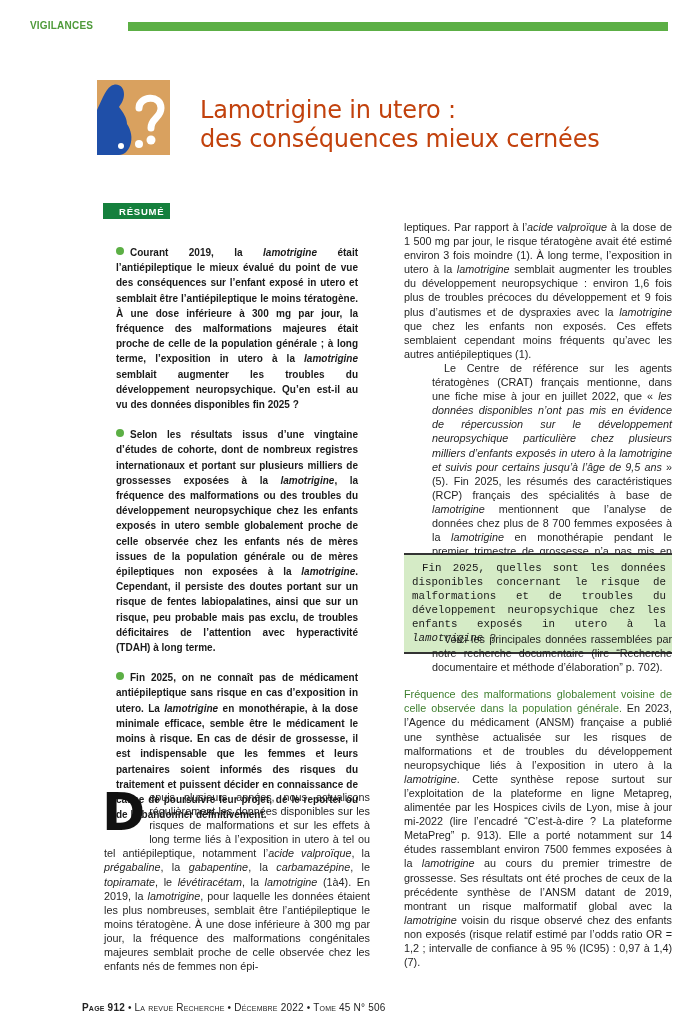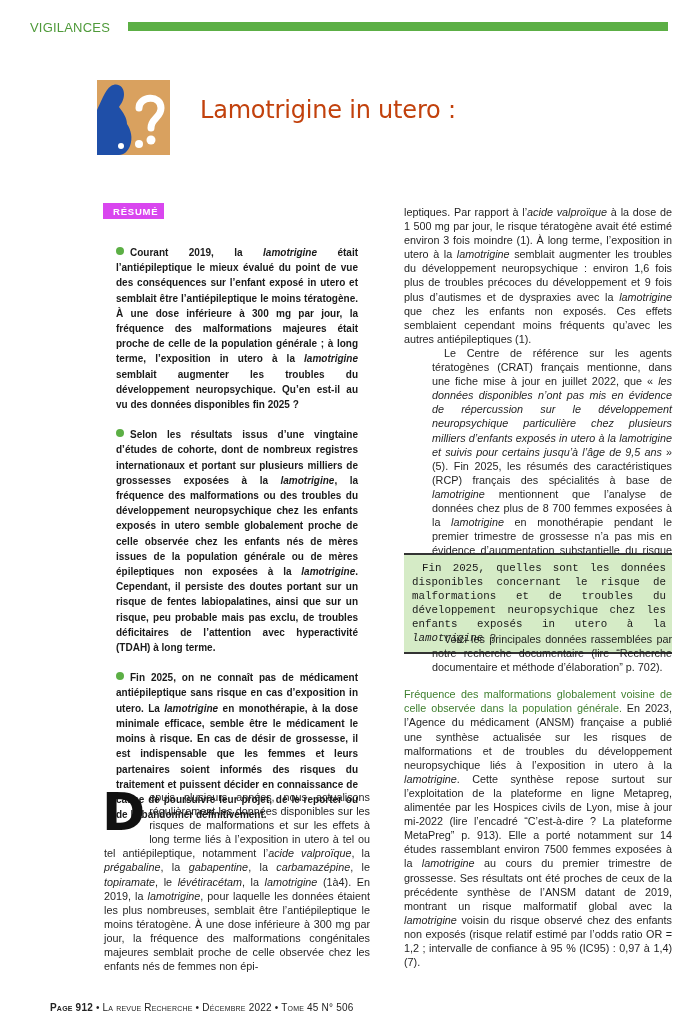--- a/index.html
+++ b/index.html
@@ -1,35 +1,35 @@
 <!DOCTYPE html>
 <html><head>
 <meta charset="utf-8">
 <style>
   html, body { margin: 0; padding: 0; }
   body {
     width: 698px; height: 1024px; background: #ffffff; position: relative;
     font-family: "Liberation Sans", sans-serif; color: #1a1a1a; overflow: hidden;
   }
   .rubric {
-    position: absolute; left: 30px; top: 20px; font-size: 13px; font-weight: normal;
+    position: absolute; left: 30px; top: 20px; font-size: 10px; font-weight: bold;
     color: #4f9a3a; letter-spacing: 0.2px;
   }
   .rubric-bar {
     position: absolute; left: 128px; top: 22px; width: 540px; height: 9px; background: #5caf45;
   }
   .logo { position: absolute; left: 97px; top: 80px; width: 73px; height: 75px; }
   .title {
     position: absolute; left: 200px; top: 80px; font-size: 24px; line-height: 29px;
     color: #c2410c; font-family: "DejaVu Sans", sans-serif; font-weight: normal; letter-spacing: -0.2px;
   }
   .title span { display: block; }
   .resume-tag {
-    position: absolute; left: 103px; top: 203px; background: #d946ef; color: #fff;
-    font-size: 9.5px; font-weight: bold; padding: 3px 6px 2px 10px; letter-spacing: 0.8px;
+    position: absolute; left: 103px; top: 203px; background: #15803d; color: #fff;
+    font-size: 9.5px; font-weight: bold; padding: 3px 6px 2px 16px; letter-spacing: 0.8px;
   }
   .col-left { position: absolute; left: 104px; width: 266px; }
   .col-right { position: absolute; left: 404px; width: 268px; }
   .summary p {
     margin: 12px; font-size: 10px; line-height: 15.2px; font-weight: bold;
     text-align: justify; color: #1a1a1a;
   }
   .summary p .dot {
     display: inline-block; width: 8px; height: 8px; border-radius: 50%;
     background: #5caf45; margin-right: 6px; vertical-align: 1px;
@@ -47,54 +47,55 @@
     position: absolute; left: 404px; top: 553px; width: 268px;
     background: #d5ebc6; border-top: 2px solid #333; border-bottom: 2px solid #333;
     padding: 6px 6px 6px 8px; box-sizing: border-box; font-family: Liberation Mono, monospace;
   }
   .question-box p { margin: 0; font-size: 10.8px; line-height: 14.1px; text-align: justify; text-indent: 10px; }
   .subhead { color: #3f7f2f; font-weight: normal; }
   .footer {
     position: absolute; left: 50px; top: 1002px; font-size: 10px; color: #222;
     font-variant: small-caps; letter-spacing: 0.2px;
   }
-  .footer b { font-weight: bold; }
+  .footer b { font-weight: bold; margin-left: 32px; }
 </style>
 </head>
 <body>
 
 <div class="rubric">VIGILANCES</div>
 <div class="rubric-bar"></div>
 
 <svg class="logo" viewBox="0 0 73 75">
   <rect x="0" y="0" width="73" height="75" fill="#d9a15f"></rect>
   <path d="M0 75 L0 30 C4 22 8 10 14 6 C20 2 27 6 27 14 C27 20 24 24 22 27 C26 32 30 38 30 44 C34 50 36 58 33 66 C31 71 27 75 22 75 Z" fill="#1f4fa8"></path>
   <circle cx="24" cy="66" r="3" fill="#ffffff"></circle>
   <path d="M42 28 C42 16 64 14 64 28 C64 38 54 38 54 48" stroke="#ffffff" stroke-width="7" fill="none" stroke-linecap="round"></path>
   <circle cx="54" cy="60" r="4.5" fill="#ffffff"></circle>
   <circle cx="42" cy="64" r="4" fill="#ffffff"></circle>
 </svg>
 
 <h1 class="title">
   <span>Lamotrigine in utero :</span>
+  <span>des conséquences mieux cernées</span>
 </h1>
 
 <div class="resume-tag">RÉSUMÉ</div>
 
 <div class="col-left summary" style="top:233px;">
   <p><span class="dot"></span>Courant 2019, la <i>lamotrigine</i> était l’antiépileptique le mieux évalué du point de vue des conséquences sur l’enfant exposé in utero et semblait être l’antiépileptique le moins tératogène. À une dose inférieure à 300 mg par jour, la fréquence des malformations majeures était proche de celle de la population générale ; à long terme, l’exposition in utero à la <i>lamotrigine</i> semblait augmenter les troubles du développement neuropsychique. Qu’en est-il au vu des données disponibles fin 2025 ?</p>
   <p style="margin-top:15px;"><span class="dot"></span>Selon les résultats issus d’une vingtaine d’études de cohorte, dont de nombreux registres internationaux et portant sur plusieurs milliers de grossesses exposées à la <i>lamotrigine</i>, la fréquence des malformations ou des troubles du développement neuropsychique chez les enfants exposés in utero semble globalement proche de celle observée chez les enfants nés de mères issues de la population générale ou de mères épileptiques non exposées à la <i>lamotrigine</i>. Cependant, il persiste des doutes portant sur un risque de fentes labiopalatines, ainsi que sur un risque, peu probable mais pas exclu, de troubles déficitaires de l’attention avec hyperactivité (TDAH) à long terme.</p>
   <p style="margin-top:15px;"><span class="dot"></span>Fin 2025, on ne connaît pas de médicament antiépileptique sans risque en cas d’exposition in utero. La <i>lamotrigine</i> en monothérapie, à la dose minimale efficace, semble être le médicament le moins à risque. En cas de désir de grossesse, il est indispensable que les femmes et leurs partenaires soient informés des risques du traitement et puissent décider en connaissance de cause de poursuivre leur projet, de le reporter ou de l’abandonner définitivement.</p>
 </div>
 
 <div class="col-left body-text" style="top:790px;">
   <p><span class="dropcap">D</span><span>epuis plusieurs années, nous actualisons régulièrement les données disponibles sur les risques de malformations et sur les effets à long terme liés à l’exposition in utero à tel ou tel antiépileptique, notamment l’<i>acide valproïque</i>, la <i>prégabaline</i>, la <i>gabapentine</i>, la <i>carbamazépine</i>, le <i>topiramate</i>, le <i>lévétiracétam</i>, la <i>lamotrigine</i> (1à4). En 2019, la <i>lamotrigine</i>, pour laquelle les données étaient les plus nombreuses, semblait être l’antiépileptique le moins tératogène. À une dose inférieure à 300 mg par jour, la fréquence des malformations congénitales majeures semblait proche de celle observée chez les enfants nés de femmes non épi-</span></p>
 </div>
 
-<div class="col-right body-text" style="top:205px;">
+<div class="col-right body-text" style="top:220px;">
   <p>leptiques. Par rapport à l’<i>acide valproïque</i> à la dose de 1 500 mg par jour, le risque tératogène avait été estimé environ 3 fois moindre (1). À long terme, l’exposition in utero à la <i>lamotrigine</i> semblait augmenter les troubles du développement neuropsychique : environ 1,6 fois plus de troubles précoces du développement et 9 fois plus d’autismes et de dyspraxies avec la <i>lamotrigine</i> que chez les enfants non exposés. Ces effets semblaient cependant moins fréquents qu’avec les autres antiépileptiques (1).</p>
   <p class="indent">Le Centre de référence sur les agents tératogènes (CRAT) français mentionne, dans une fiche mise à jour en juillet 2022, que « <i>les données disponibles n’ont pas mis en évidence de répercussion sur le développement neuropsychique particulière chez plusieurs milliers d’enfants exposés in utero à la lamotrigine et suivis pour certains jusqu’à l’âge de 9,5 ans</i> » (5). Fin 2025, les résumés des caractéristiques (RCP) français des spécialités à base de <i>lamotrigine</i> mentionnent que l’analyse de données chez plus de 8 700 femmes exposées à la <i>lamotrigine</i> en monothérapie pendant le premier trimestre de grossesse n’a pas mis en évidence d’augmentation substantielle du risque de malformations congénitales majeures (6).</p>
 </div>
 
 <div class="question-box">
   <p>Fin 2025, quelles sont les données disponibles concernant le risque de malformations et de troubles du développement neuropsychique chez les enfants exposés in utero à la <i>lamotrigine</i> ?</p>
 </div>
 
 <div class="col-right body-text" style="top:632px;">
   <p class="indent">Voici les principales données rassemblées par notre recherche documentaire (lire “Recherche documentaire et méthode d’élaboration” p. 702).</p>

